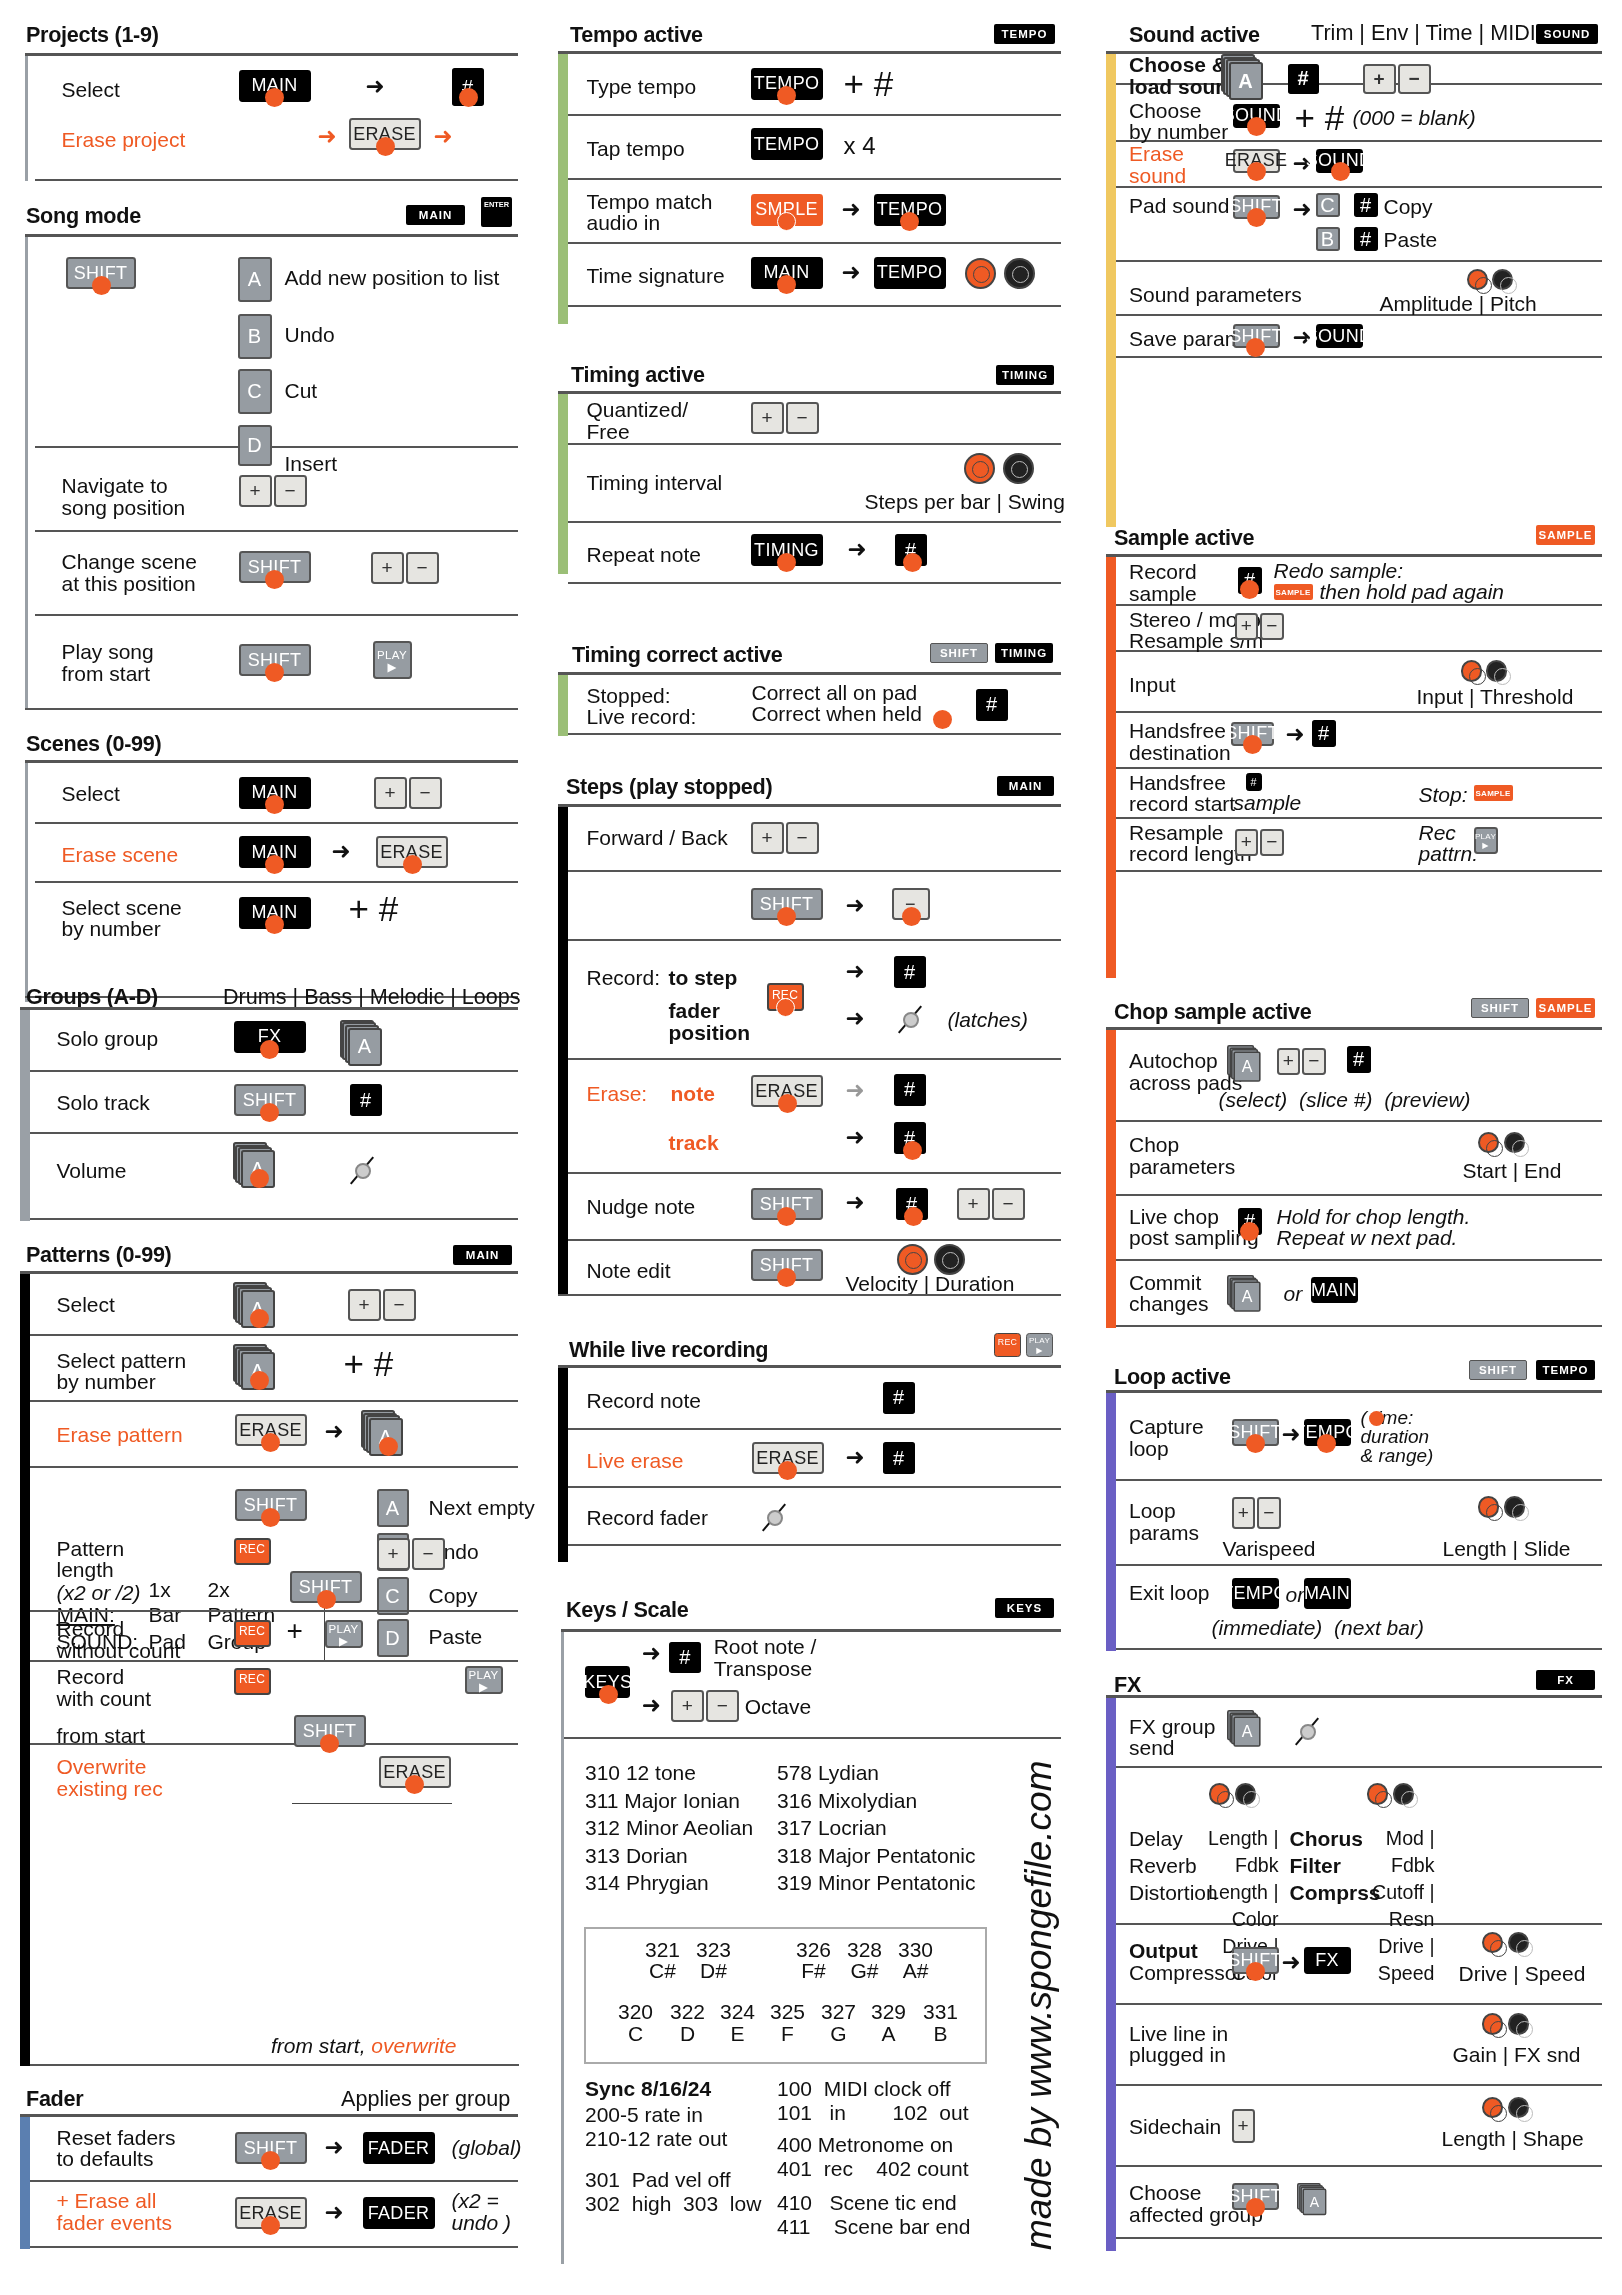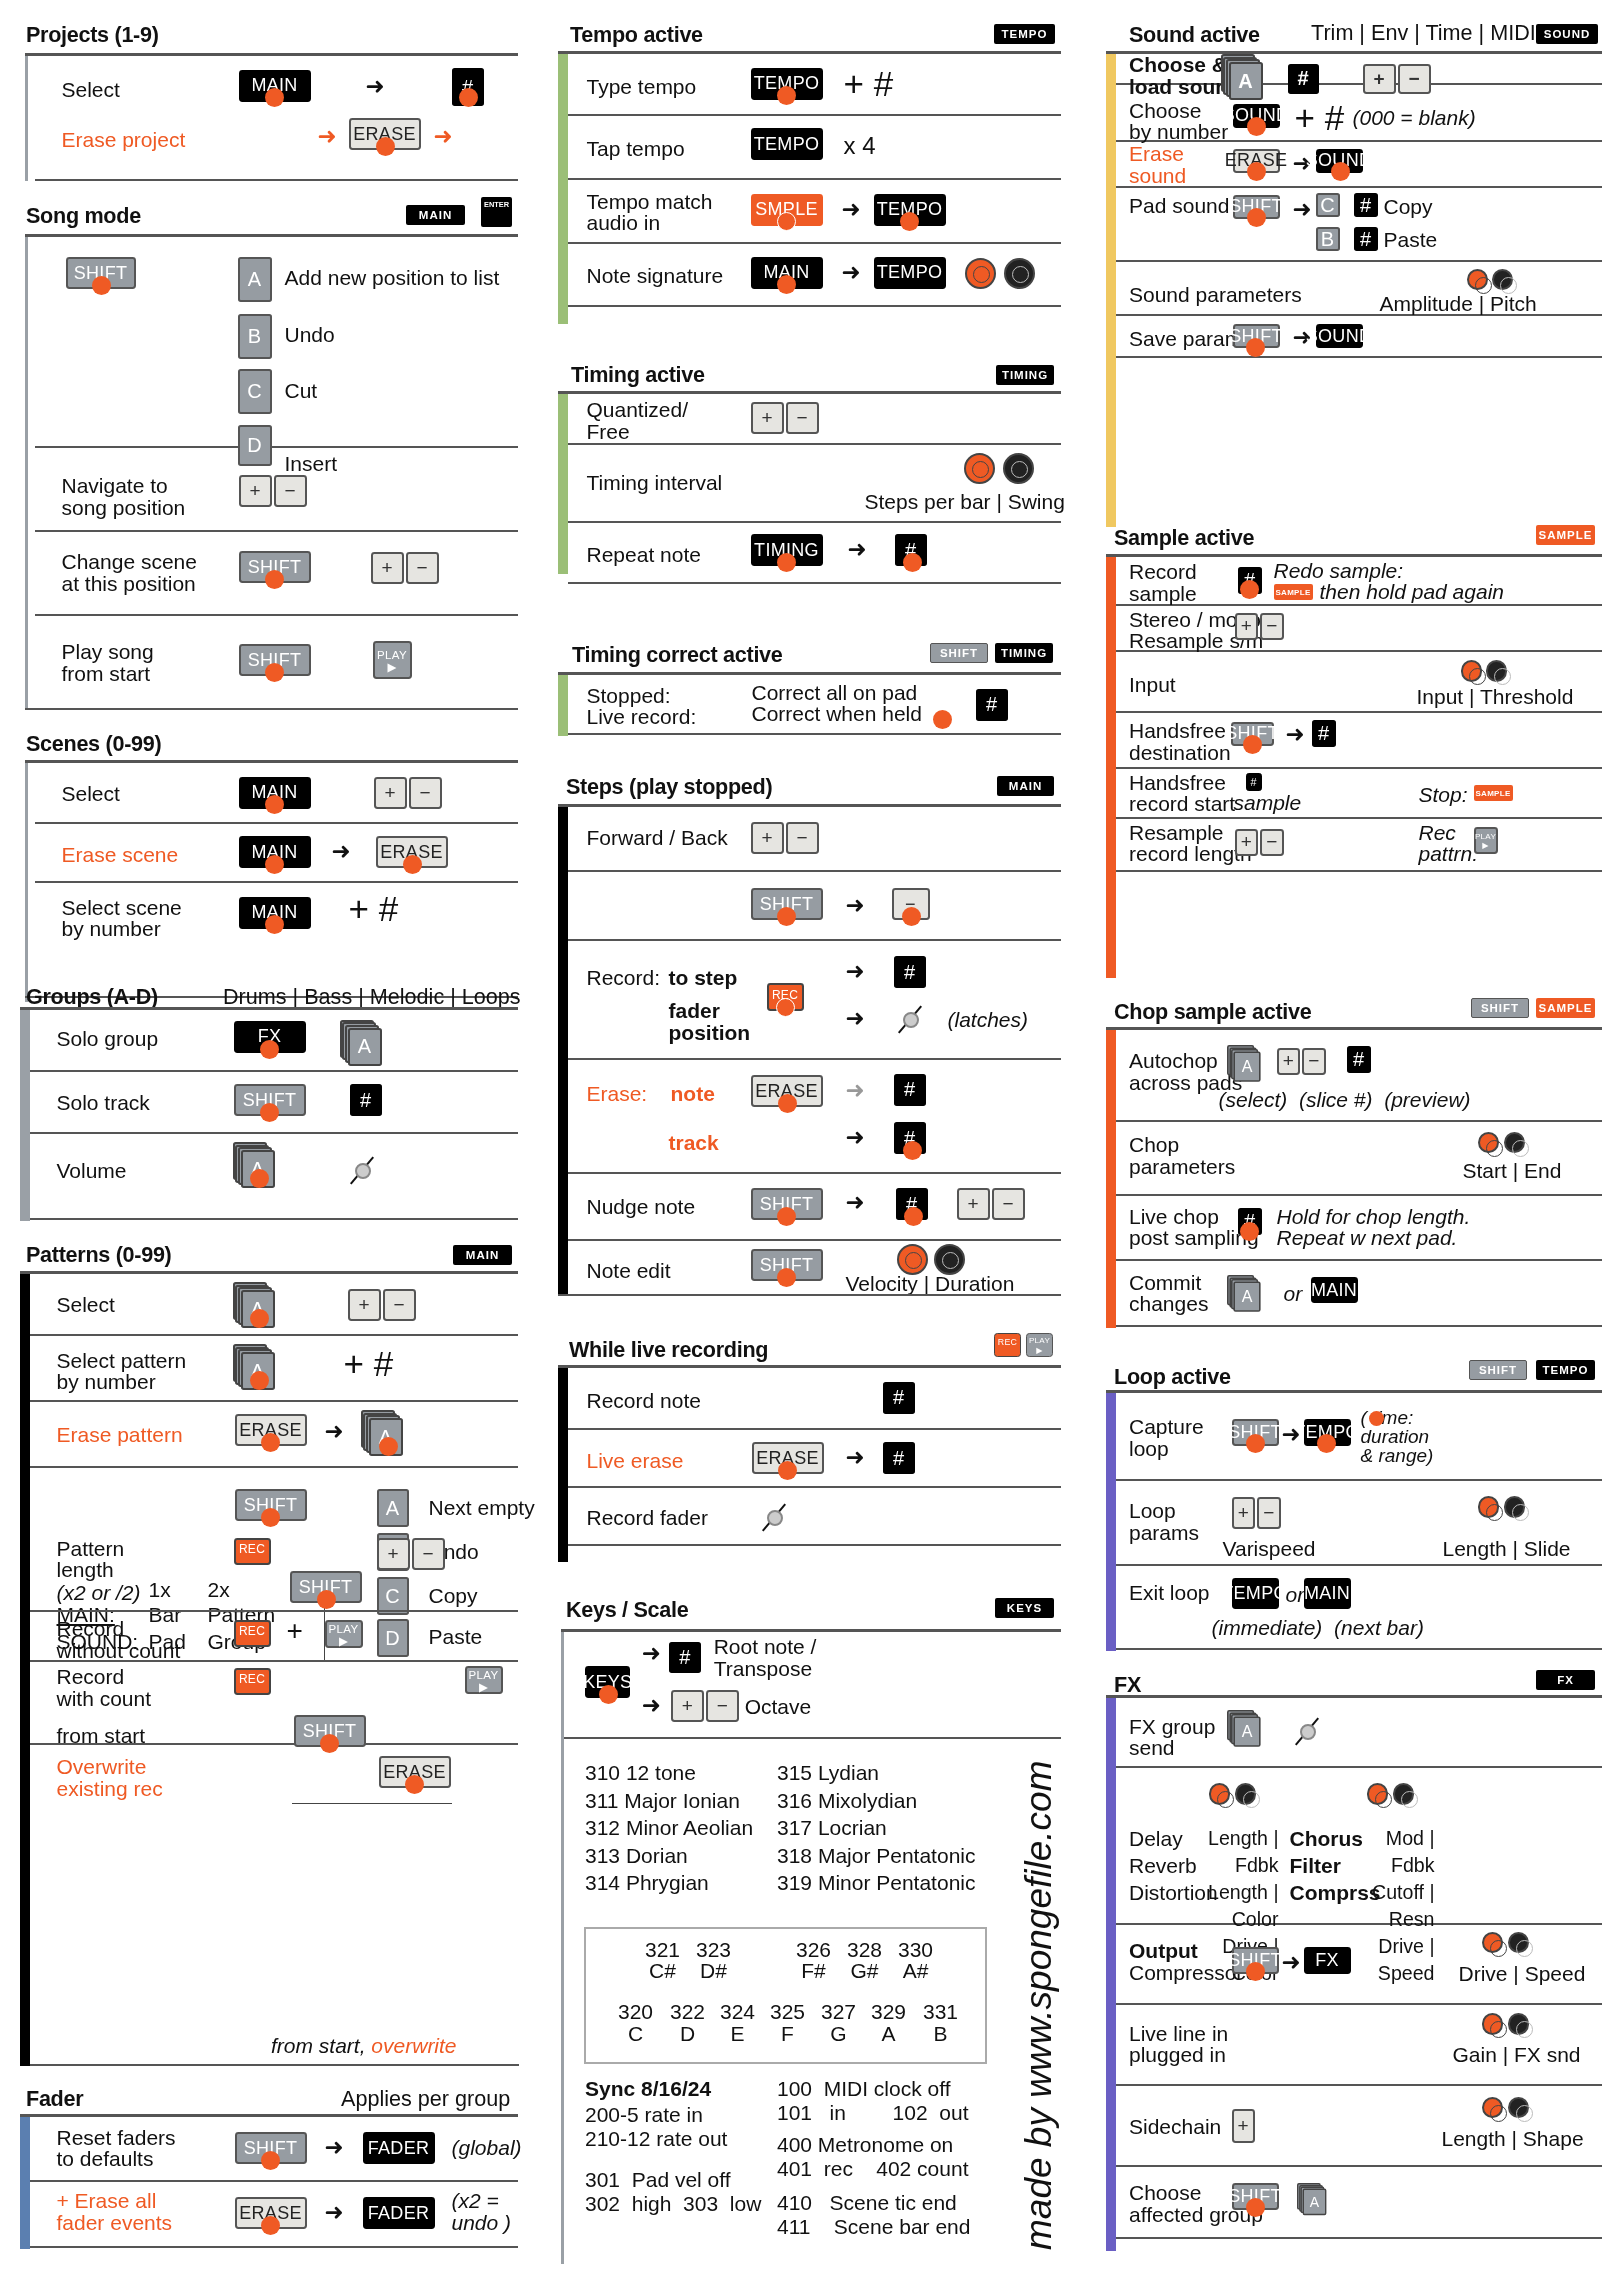--- a/index.html
+++ b/index.html
@@ -347,21 +347,21 @@
   <div class="row" style="top:126px;height:64px;">
     <div class="lbl" style="left:19px;top:10.8px;white-space:pre-line;">Tempo match
 audio in</div>
     <div class="btn orange" style="left:183px;top:13.5px;width:72px;">SMPLE</div>
     <div class="dot" style="left:209px;top:32px;background:#ef5a24;border:1.4px solid #fff;"></div>
     <div class="arrow" style="left:274px;top:17.6px;">➜</div>
     <div class="btn black" style="left:306px;top:13.5px;width:72px;">TEMPO</div>
     <div class="dot" style="left:332px;top:32px;"></div>
   </div>
   <div class="row" style="top:189px;height:64px;">
-    <div class="lbl" style="left:19px;top:21.6px;">Note signature</div>
+    <div class="lbl" style="left:19px;top:21.6px;">Time signature</div>
     <div class="btn black" style="left:183px;top:13.5px;width:72px;">MAIN</div>
     <div class="dot" style="left:209px;top:32px;"></div>
     <div class="arrow" style="left:274px;top:17.6px;">➜</div>
     <div class="btn black" style="left:306px;top:13.5px;width:72px;">TEMPO</div>
     <div class="knob o" style="left:397px;top:15px;"></div>
     <div class="knob k" style="left:436px;top:15px;"></div>
   </div>
 </div>
 
 <div class="sec-title" style="left:571px;top:362px;">Timing  active</div>
@@ -518,21 +518,21 @@
   </div>
 
   <div class="abs" style="left:24px;top:130px;">
     <div class="lbl" style="position:relative;"><span>310</span> <span>12 tone</span></div>
     <div class="lbl" style="position:relative;margin-top:6px;"><span>311</span> <span>Major Ionian</span></div>
     <div class="lbl" style="position:relative;margin-top:6px;"><span>312</span> <span>Minor Aeolian</span></div>
     <div class="lbl" style="position:relative;margin-top:6px;"><span>313</span> <span>Dorian</span></div>
     <div class="lbl" style="position:relative;margin-top:6px;"><span>314</span> <span>Phrygian</span></div>
   </div>
   <div class="abs" style="left:216px;top:130px;">
-    <div class="lbl" style="position:relative;"><span>315</span> <span>Lydian</span></div>
+    <div class="lbl" style="position:relative;"><span>578</span> <span>Lydian</span></div>
     <div class="lbl" style="position:relative;margin-top:6px;"><span>316</span> <span>Mixolydian</span></div>
     <div class="lbl" style="position:relative;margin-top:6px;"><span>317</span> <span>Locrian</span></div>
     <div class="lbl" style="position:relative;margin-top:6px;"><span>318</span> <span>Major Pentatonic</span></div>
     <div class="lbl" style="position:relative;margin-top:6px;"><span>319</span> <span>Minor Pentatonic</span></div>
   </div>
 
   <div class="notebox" style="left:23px;top:295px;width:403px;height:137px;">
     <div class="lbl" style="left:59px;top:9.5px;text-align:center;">
         <div>321</div>
         <div class="b">C#</div>

